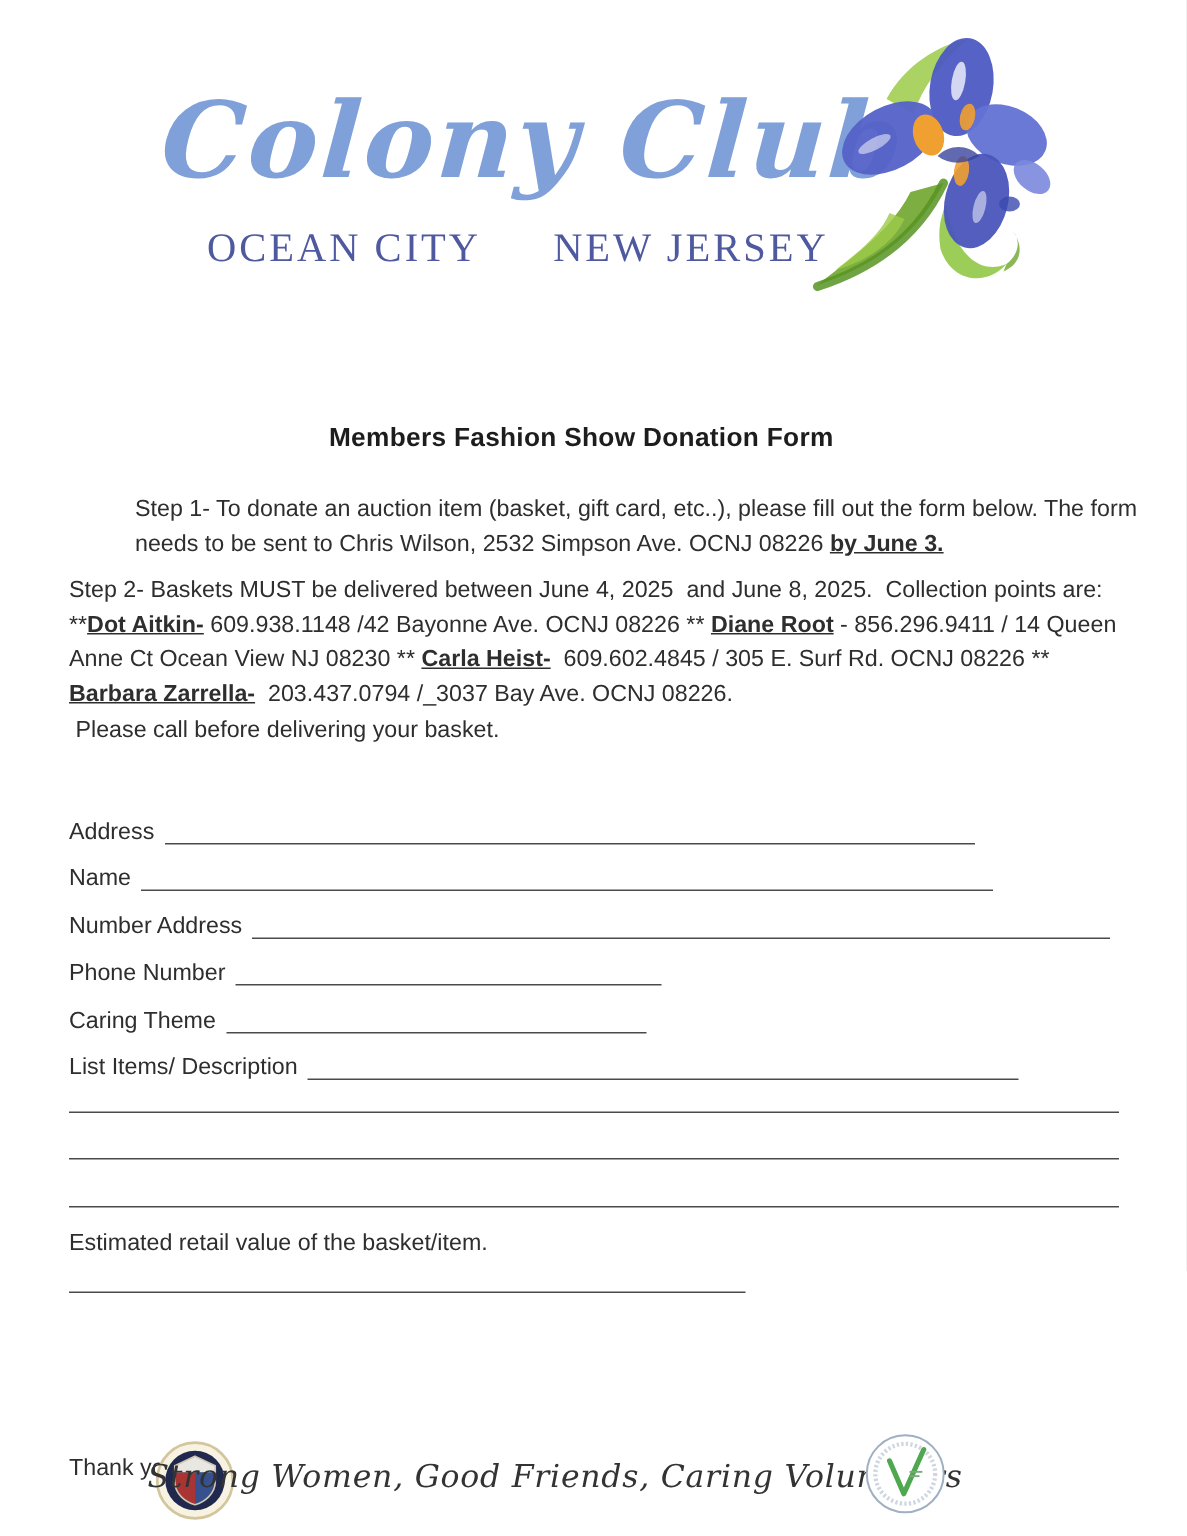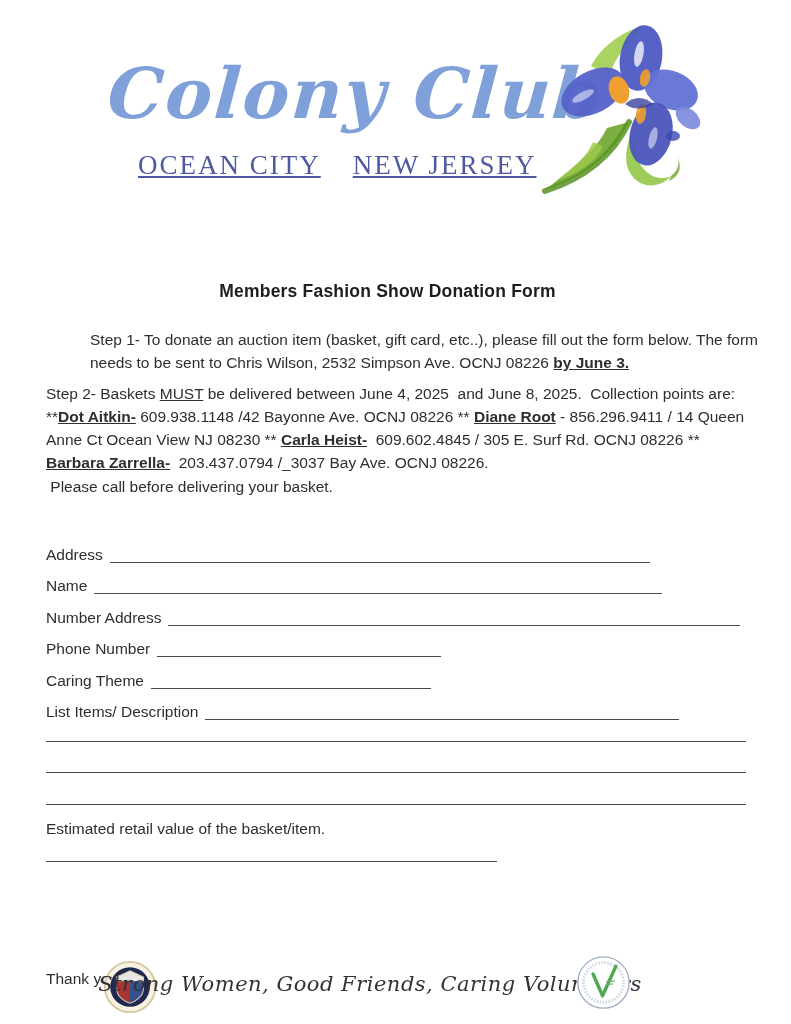--- a/index.html
+++ b/index.html
@@ -27,27 +27,26 @@
     letter-spacing: 2px;
     color: #7fa0d9;
     text-align: center;
     transform: skewX(-4deg);
     white-space: nowrap;
   }
   .logo-serif {
     position: absolute;
     left: 138px; top: 150px;
     display: flex;
-    gap: 32px;
+    gap: 48px;
     font-family: "Liberation Serif", serif;
     font-size: 27px;
     letter-spacing: 2px;
     color: #4e59a0;
     white-space: nowrap;
-    text-decoration: underline;
   }
   .flower { position: absolute; left: 533px; top: 18px; width: 180px; height: 190px; }
 
   
   .doc-title {
     position: absolute;
     left: 0; right: 16px; top: 264px;
     text-align: center;
     font-size: 17.5px;
     font-weight: bold;
@@ -59,21 +58,21 @@
     position: absolute;
     left: 46px;
     width: 706px;
     font-size: 15.5px;
     line-height: 23px;
     white-space: pre-wrap;
   }
   .step1 { top: 328px; margin-left: 44px; }
   .step2 { top: 382px; }
   .note  { top: 475px; }
-  .u  { text-decoration: underline; }
+  .u  { }
   .bu { font-weight: bold; text-decoration: underline; }
 
   
   .fields { position: absolute; left: 46px; top: 531px; width: 706px; }
   .field-row { height: 31.5px; display: flex; align-items: flex-end; }
   .field-label { font-size: 15.5px; line-height: 17px; white-space: pre; }
   .write-line {
     display: inline-block;
     border-bottom: 1.4px solid #4a4a4a;
     height: 14px;

